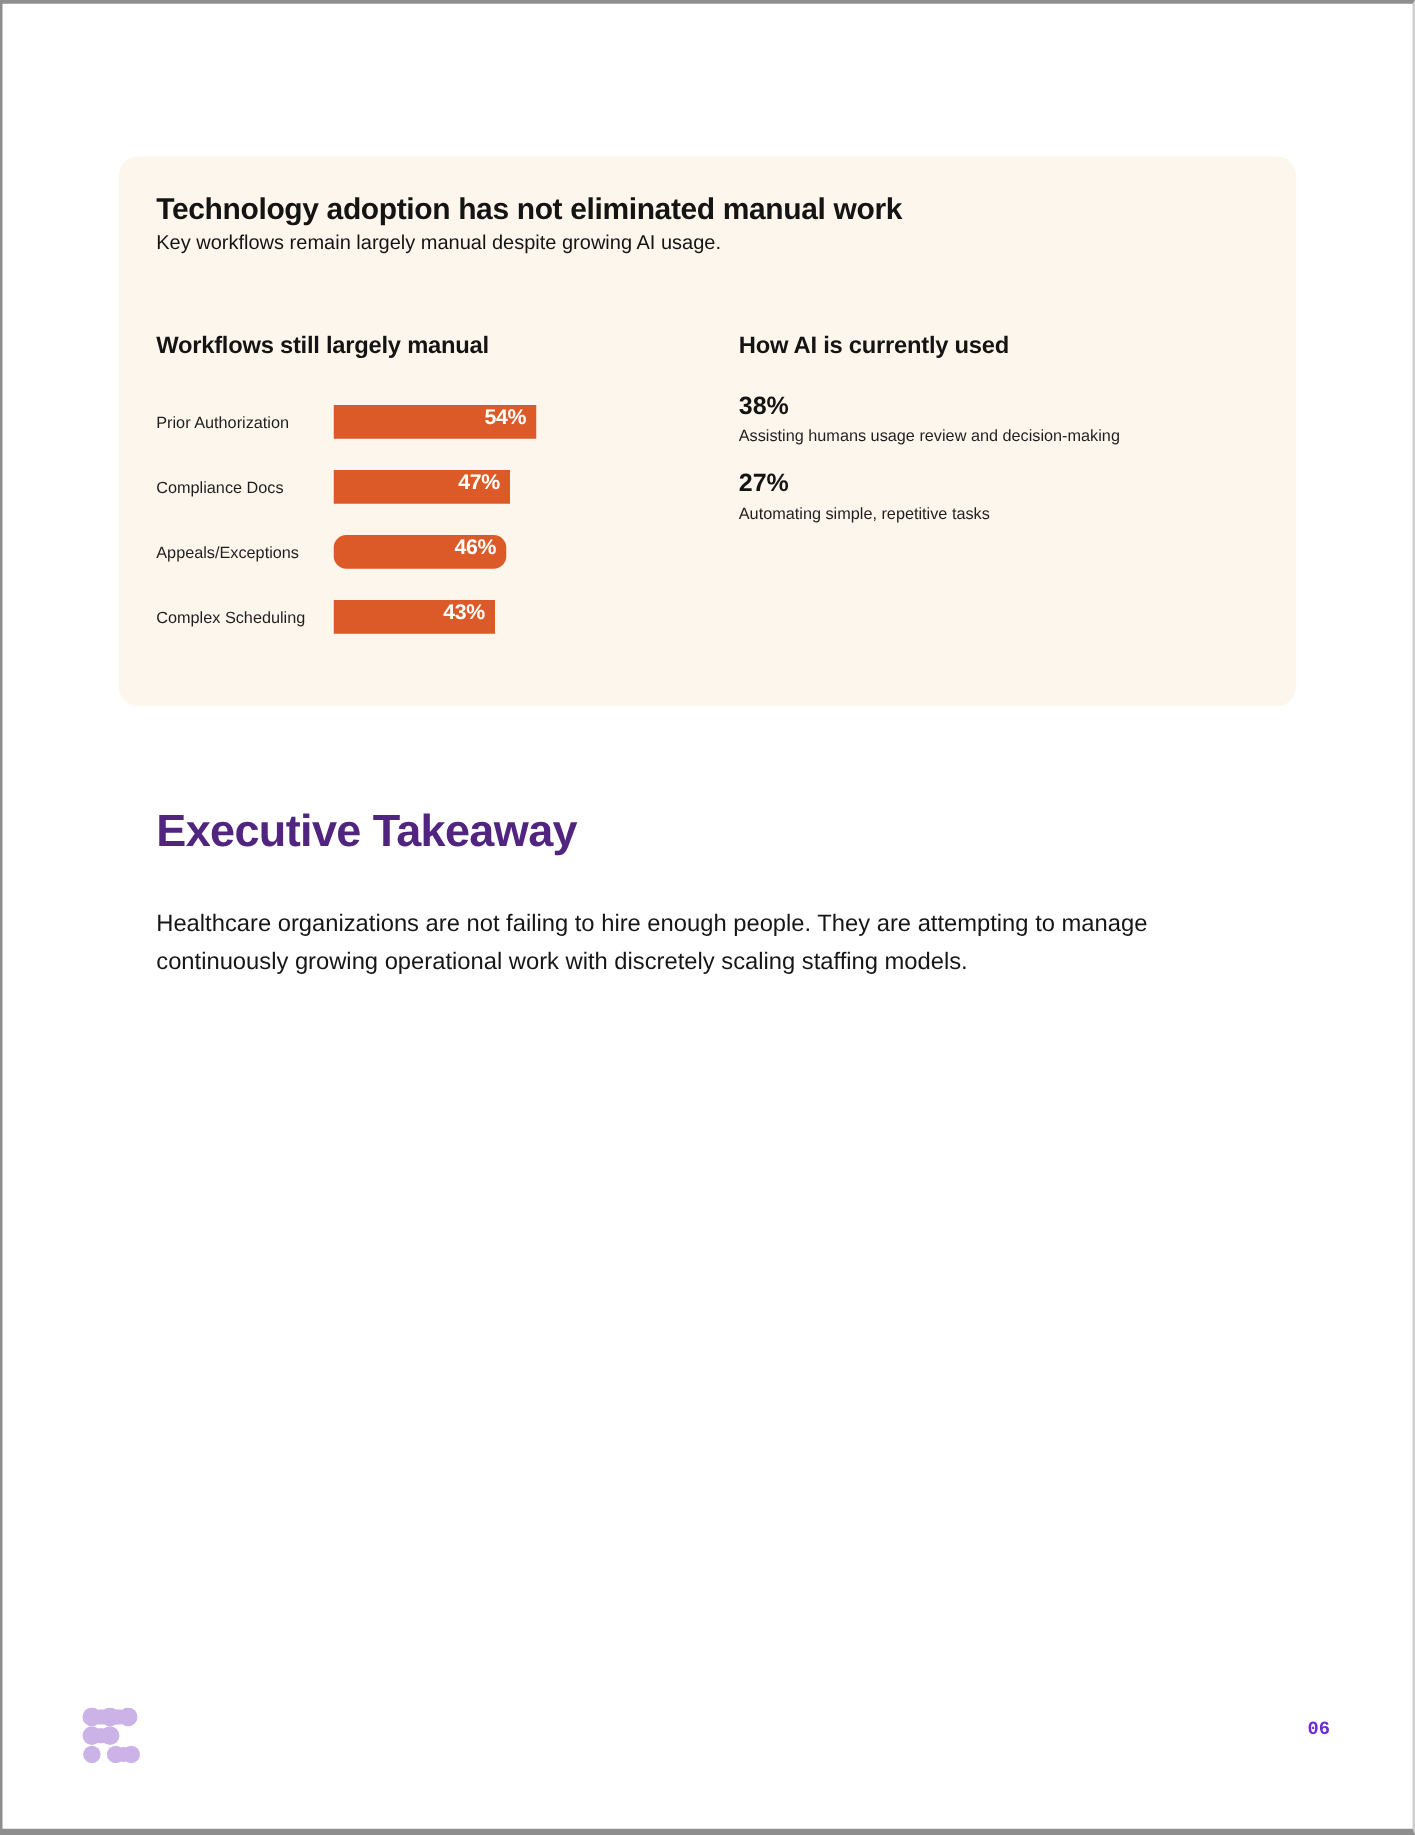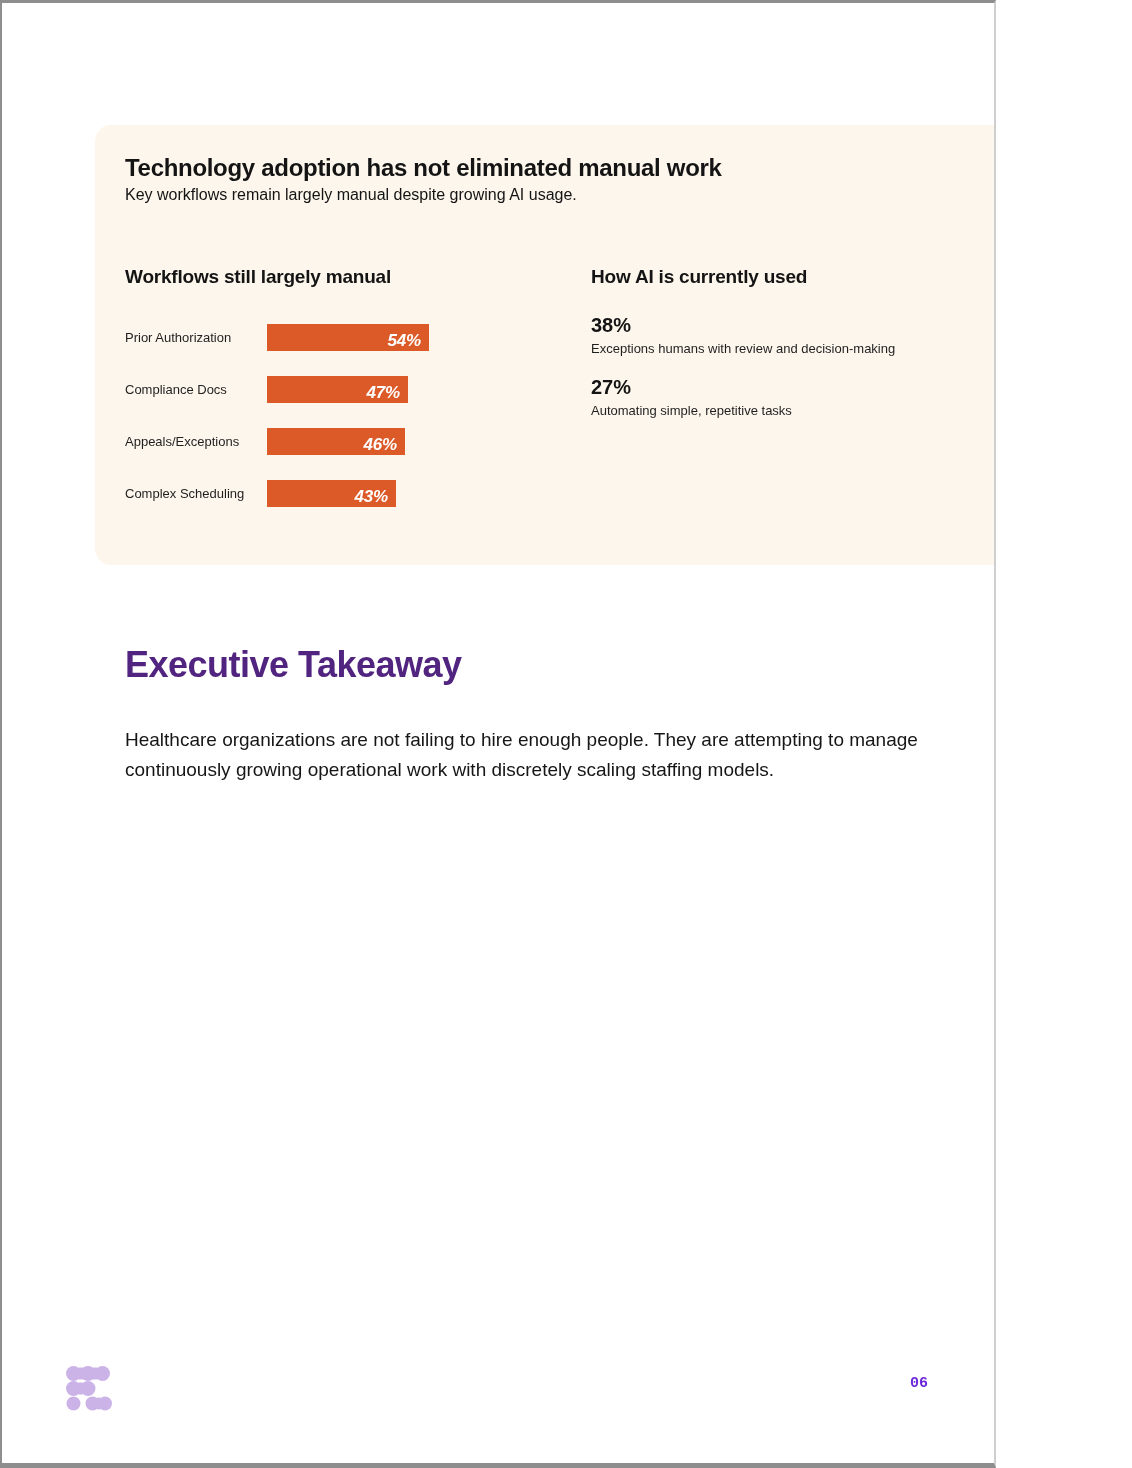--- a/index.html
+++ b/index.html
@@ -1,21 +1,21 @@
 <!DOCTYPE html>
 <html><head>
 <meta charset="utf-8">
 <style>
   * { margin: 0; padding: 0; box-sizing: border-box; }
   html, body { background: #ffffff; }
   body { font-family: "Liberation Sans", sans-serif; color: #141414; }
 
   .page {
     position: relative;
-    width: 996px;
+    width: 1132px;
     height: 1468px;
     background: #ffffff;
     border-top: 3px solid #8e8e8e;
     border-left: 2px solid #8e8e8e;
     border-bottom: 5px solid #8e8e8e;
     border-right: 2px solid #cfcfcf;
     overflow: hidden;
   }
 
   
@@ -57,24 +57,23 @@
   }
   .bar-label {
     width: 142px;
     flex-shrink: 0;
     font-size: 13px;
     color: #1f1f1f;
   }
   .bar {
     height: 27px;
     display: flex;
-    align-items: flex-end;
+    align-items: flex-start;
     justify-content: flex-end;
     padding-right: 8px;
-    font-style: italic;
   }
   .bar-value {
     color: #ffffff;
     font-weight: bold;
     font-size: 17px;
     letter-spacing: -0.2px;
   }
 
   .stats { margin-top: 26px; }
   .stat { margin-bottom: 20px; }
@@ -159,39 +158,39 @@
               </div>
             </div>
             <div class="bar-row">
               <div class="bar-label">Compliance Docs</div>
               <div class="bar" style="width: 141px; background: rgb(220, 90, 40);">
                 <span class="bar-value">47%</span>
               </div>
             </div>
             <div class="bar-row">
               <div class="bar-label">Appeals/Exceptions</div>
-              <div class="bar" style="width: 138px; background: rgb(220, 90, 40);">
+              <div class="bar" style="width: 138px; background: rgb(220, 90, 40); border-radius: 10px;">
                 <span class="bar-value">46%</span>
               </div>
             </div>
             <div class="bar-row">
               <div class="bar-label">Complex Scheduling</div>
               <div class="bar" style="width: 129px; background: rgb(220, 90, 40);">
                 <span class="bar-value">43%</span>
               </div>
             </div>
           </div>
       </div>
 
       <div class="col-right">
         <h3 class="col-heading">How AI is currently used</h3>
         <div class="stats">
             <div class="stat">
               <div class="stat-value">38%</div>
-              <div class="stat-caption">Exceptions humans with review and decision-making</div>
+              <div class="stat-caption">Assisting humans usage review and decision-making</div>
             </div>
             <div class="stat">
               <div class="stat-value">27%</div>
               <div class="stat-caption">Automating simple, repetitive tasks</div>
             </div>
           </div>
       </div>
     </div>
   </section>
 

